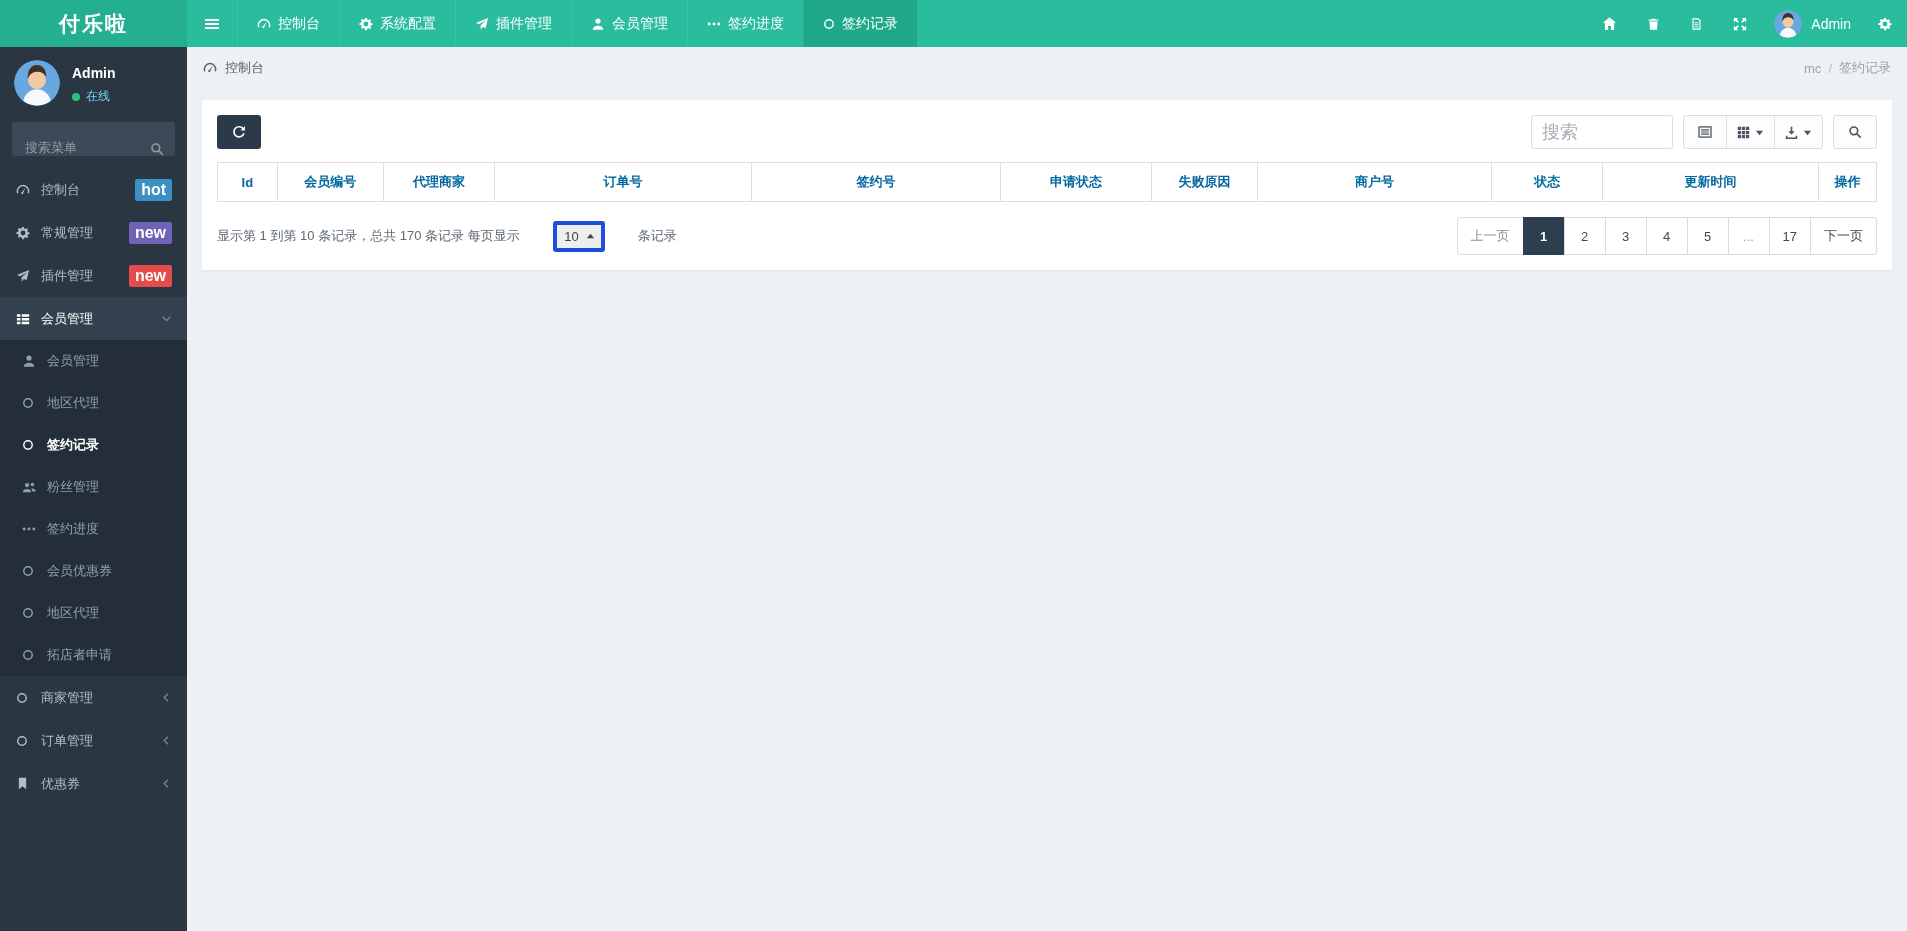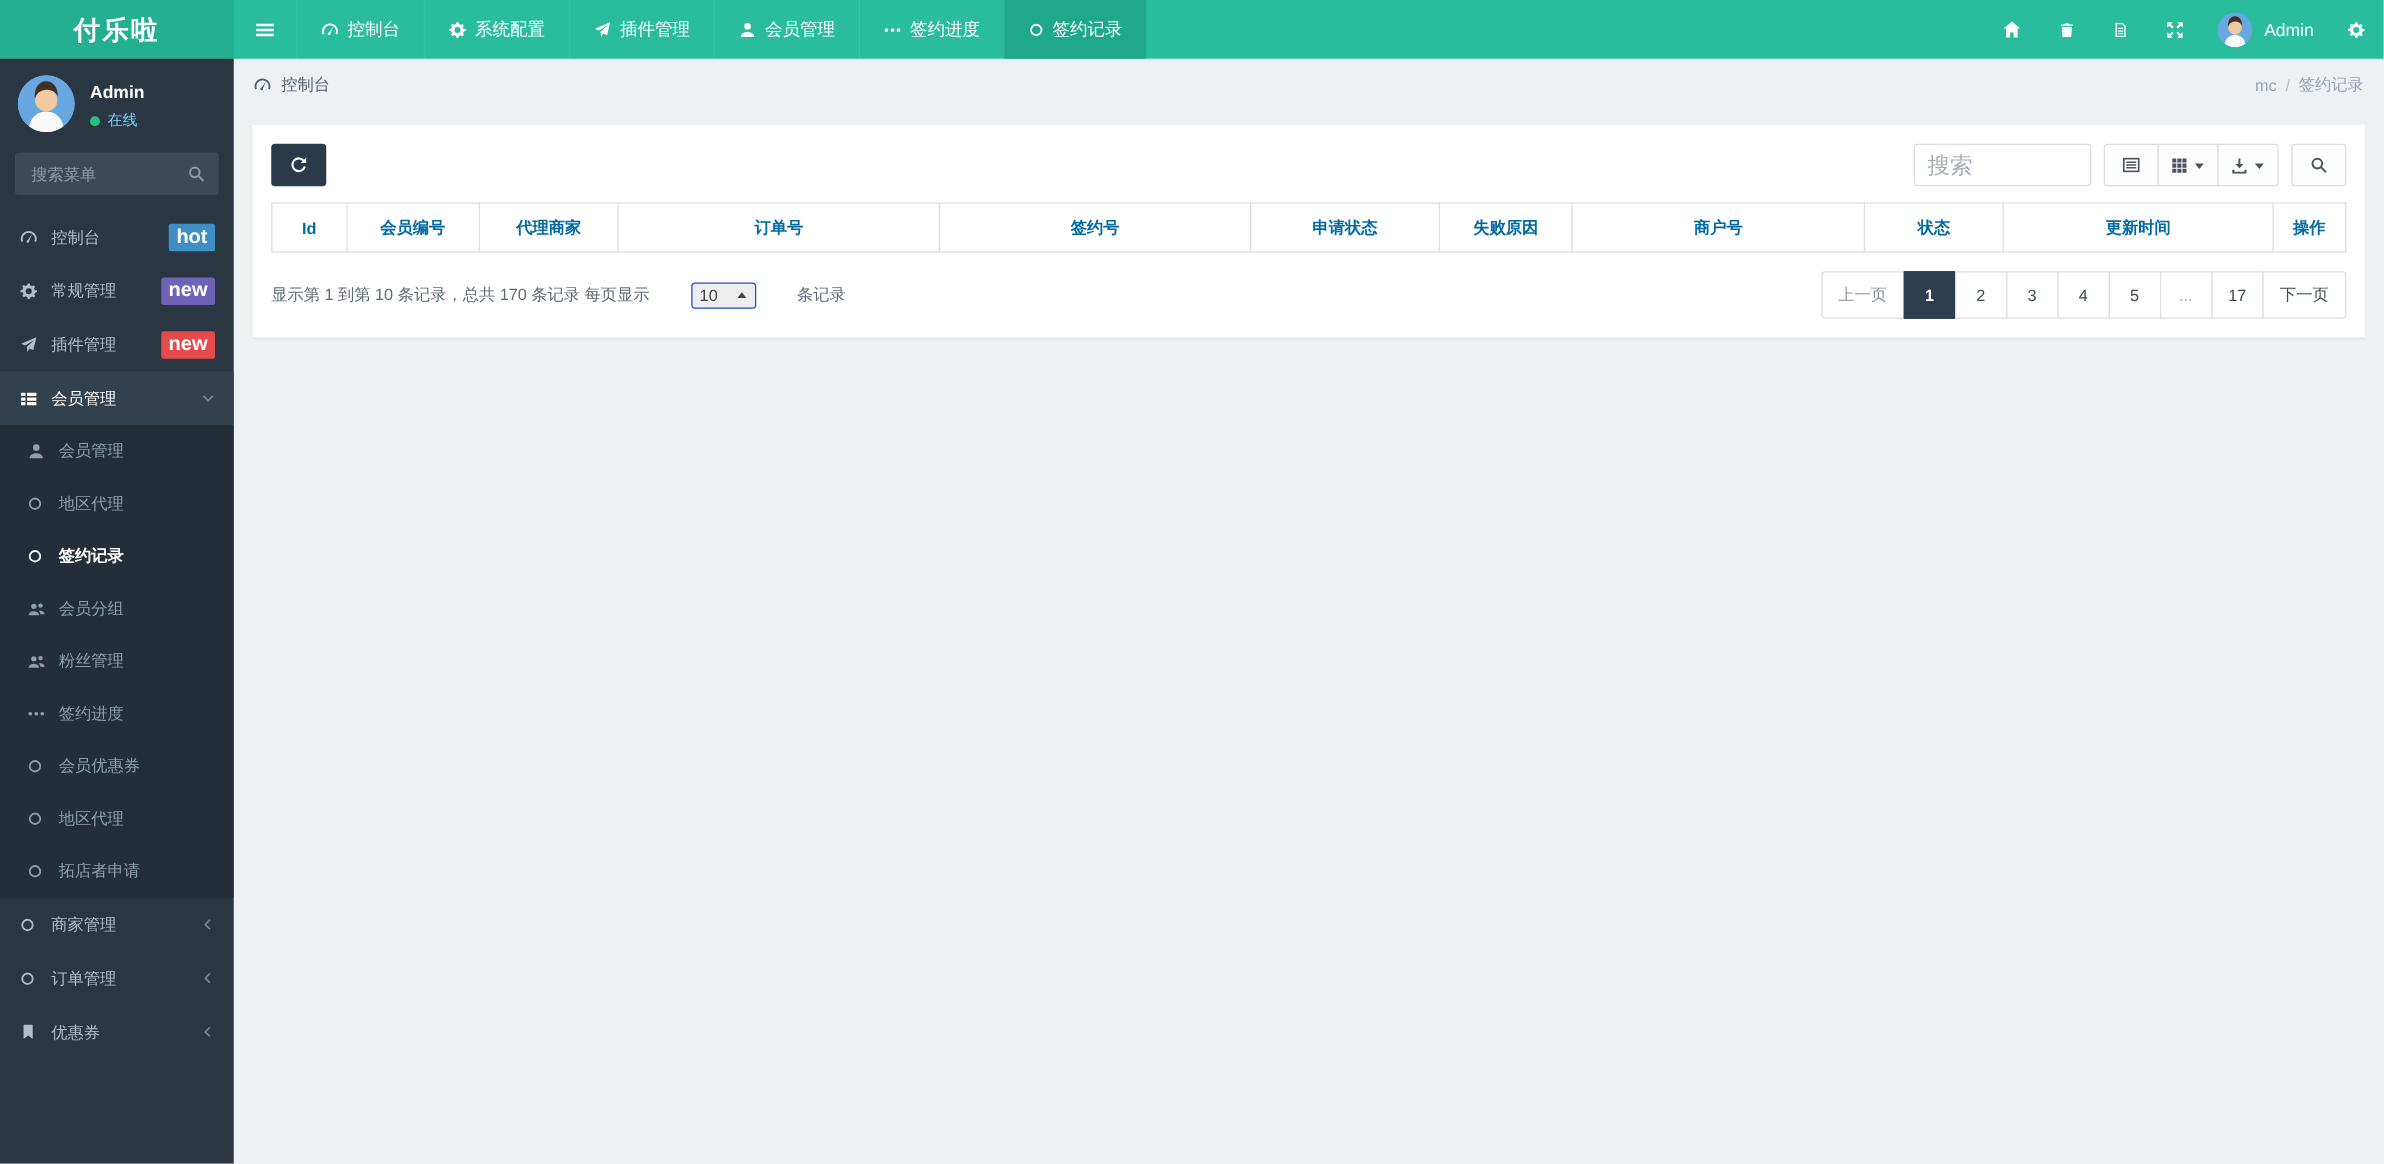--- a/index.html
+++ b/index.html
@@ -32,21 +32,21 @@
   .content { flex:1; display:flex; flex-direction:column; overflow:hidden; }
 
   
   .user-panel { display:flex; gap:12px; padding:13px 14px 12px; }
   .avatar-lg { width:46px; height:46px; border-radius:50%; overflow:hidden; flex-shrink:0; }
   .user-name { color:#fff; font-size:14px; font-weight:bold; margin-top:5px; }
   .user-status { color:#7dd3fc; font-size:12px; margin-top:7px; display:flex; align-items:center; gap:6px; }
   .dot { width:8px; height:8px; border-radius:50%; display:inline-block; flex-shrink:0; }
   .dot-online { background:#26c281; }
   .sidebar-search { margin:4px 12px 12px; background:#3c4a57; border-radius:3px; height:34px;
-                    display:flex; align-items:center; padding:0 11px; }
+                    display:flex; align-items:flex-end; padding:0 11px; }
   .sidebar-search input { background:transparent; border:none; outline:none; color:#cfd8df; font-size:13px; flex:1; min-width:0; }
   .sidebar-search input::placeholder { color:#8e9ca8; }
   .sidebar-search .icn { color:#8e9ca8; }
   .menu { list-style:none; margin:0; padding:0; }
   .menu-item { height:43px; display:flex; align-items:center; padding:0 15px 0 16px;
                color:#b0bfca; font-size:13px; cursor:pointer; }
   .menu-item .mi-icon { width:25px; display:flex; align-items:center; flex-shrink:0; }
   .menu-item.active-parent { background:#33404e; color:#fff; }
   .submenu { background:#242e39; }
   .submenu .menu-item { padding-left:22px; color:#8da0ac; height:42px; }
@@ -77,22 +77,22 @@
   .btn-group .tool-btn:last-child { border-radius:0 3px 3px 0; }
   .tool-btn.single { border-radius:3px; margin-left:10px; }
 
   
   .table-wrap { margin-top:13px; }
   table { width:100%; border-collapse:collapse; font-size:13px; color:#0369a1; border:1px solid #ddd; }
   th { border:1px solid #ddd; padding:10px 6px; font-weight:bold; text-align:center; background:#fff; }
 
   
   .table-footer { display:flex; align-items:center; margin-top:15px; color:#5f6a75; font-size:13px;gap:24px; }
-  .page-size-btn { height:21px; min-width:52px; border:1px solid #1d4ed8; background:#eee; border-radius:3px;
-                   margin:0 9px; display:inline-flex; align-items:center; justify-content:space-between; gap:7px;
+  .page-size-btn { height:31px; min-width:52px; border:4px solid #1d4ed8; background:#eee; border-radius:3px;
+                   margin:0 9px; display:inline-flex; align-items:center; justify-content:flex-end; gap:7px;
                    color:#444; cursor:pointer; font-size:13px; }
   .pagination { margin-left:auto; display:flex; }
   .page-btn { min-width:42px; height:38px; padding:0 13px; border:1px solid #ddd; background:#fff; color:#3e4a56;
               display:flex; align-items:center; justify-content:center; font-size:13px; margin-left:-1px; cursor:pointer; }
   .pagination .page-btn:first-child { border-radius:3px 0 0 3px; margin-left:0; color:#8a939c; }
   .pagination .page-btn:last-child { border-radius:0 3px 3px 0; }
   .page-btn.active { background:#2c3e50; border-color:#2c3e50; color:#fff; font-weight:bold; }
   .page-btn.ellipsis { color:#9aa3ac; }
 </style>
 </head>
@@ -299,31 +299,20 @@
             </span>
             <span>地区代理</span>
           </li>
           <li class="menu-item active">
             <span class="mi-icon">
               <svg viewBox="0 0 16 16" width="12" height="12">
                 <circle cx="8" cy="8" r="5.6" fill="none" stroke="currentColor" stroke-width="1.9"></circle>
               </svg>
             </span>
             <span>签约记录</span>
-          </li>
-          <li class="menu-item">
-            <span class="mi-icon">
-              <svg viewBox="0 0 18 16" width="15" height="13">
-                <circle cx="6" cy="5" r="2.6" fill="currentColor"></circle>
-                <circle cx="12.6" cy="4.3" r="2.2" fill="currentColor"></circle>
-                <path fill="currentColor" d="M.8 13.8c.3-2.8 2.4-4 5.2-4s4.9 1.2 5.2 4z"></path>
-                <path fill="currentColor" d="M12.2 9.3c2.3 0 4.2 1 4.5 3.6h-4.2a6.2 6.2 0 0 0-1.5-3.4c.4-.1.8-.2 1.2-.2z"></path>
-              </svg>
-            </span>
-            <span>会员分组</span>
           </li>
           <li class="menu-item">
             <span class="mi-icon">
               <svg viewBox="0 0 18 16" width="15" height="13">
                 <circle cx="6" cy="5" r="2.6" fill="currentColor"></circle>
                 <circle cx="12.6" cy="4.3" r="2.2" fill="currentColor"></circle>
                 <path fill="currentColor" d="M.8 13.8c.3-2.8 2.4-4 5.2-4s4.9 1.2 5.2 4z"></path>
                 <path fill="currentColor" d="M12.2 9.3c2.3 0 4.2 1 4.5 3.6h-4.2a6.2 6.2 0 0 0-1.5-3.4c.4-.1.8-.2 1.2-.2z"></path>
               </svg>
             </span>

